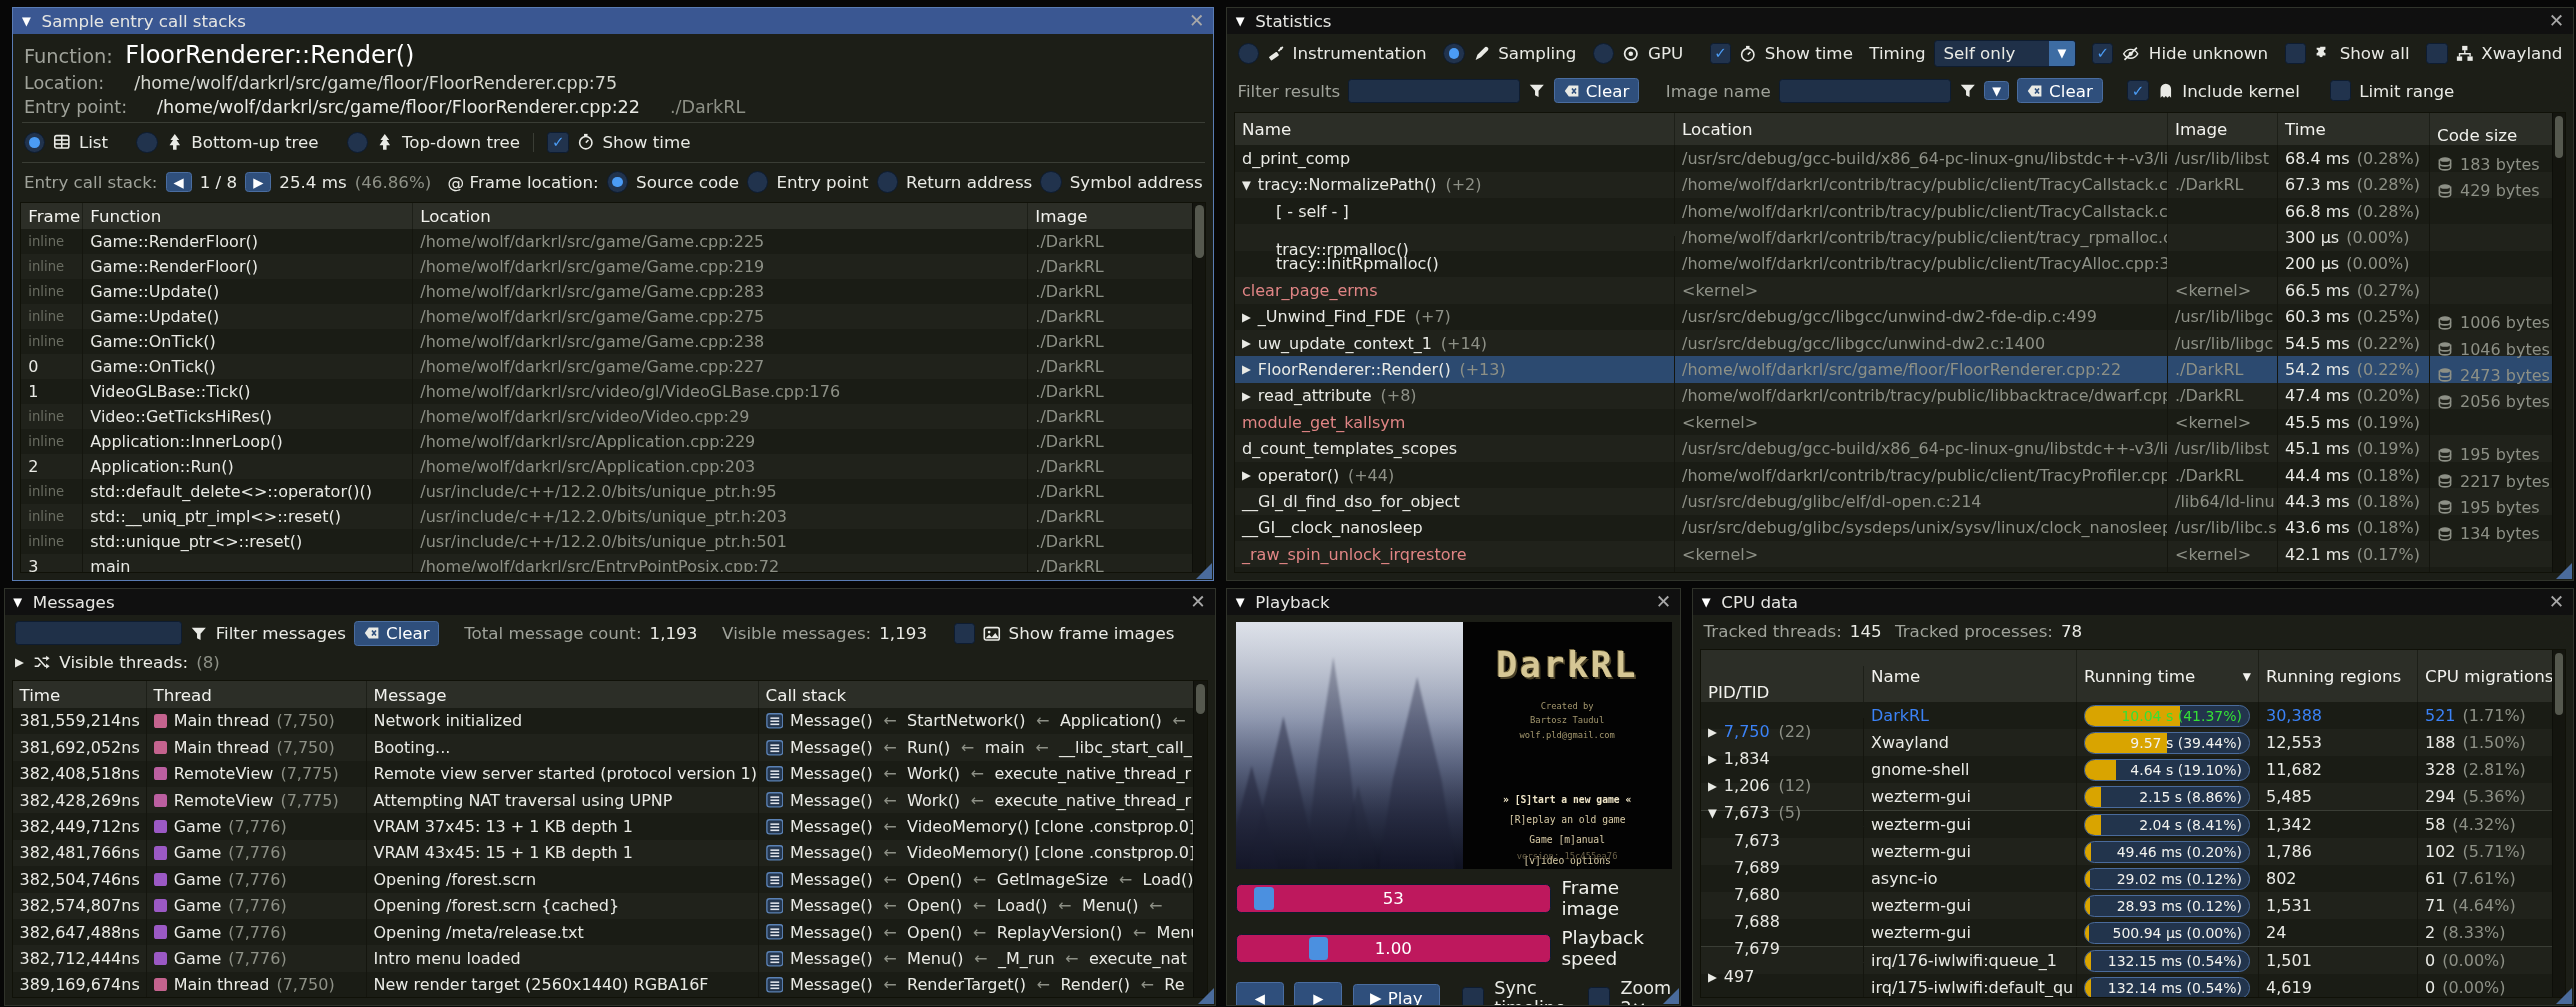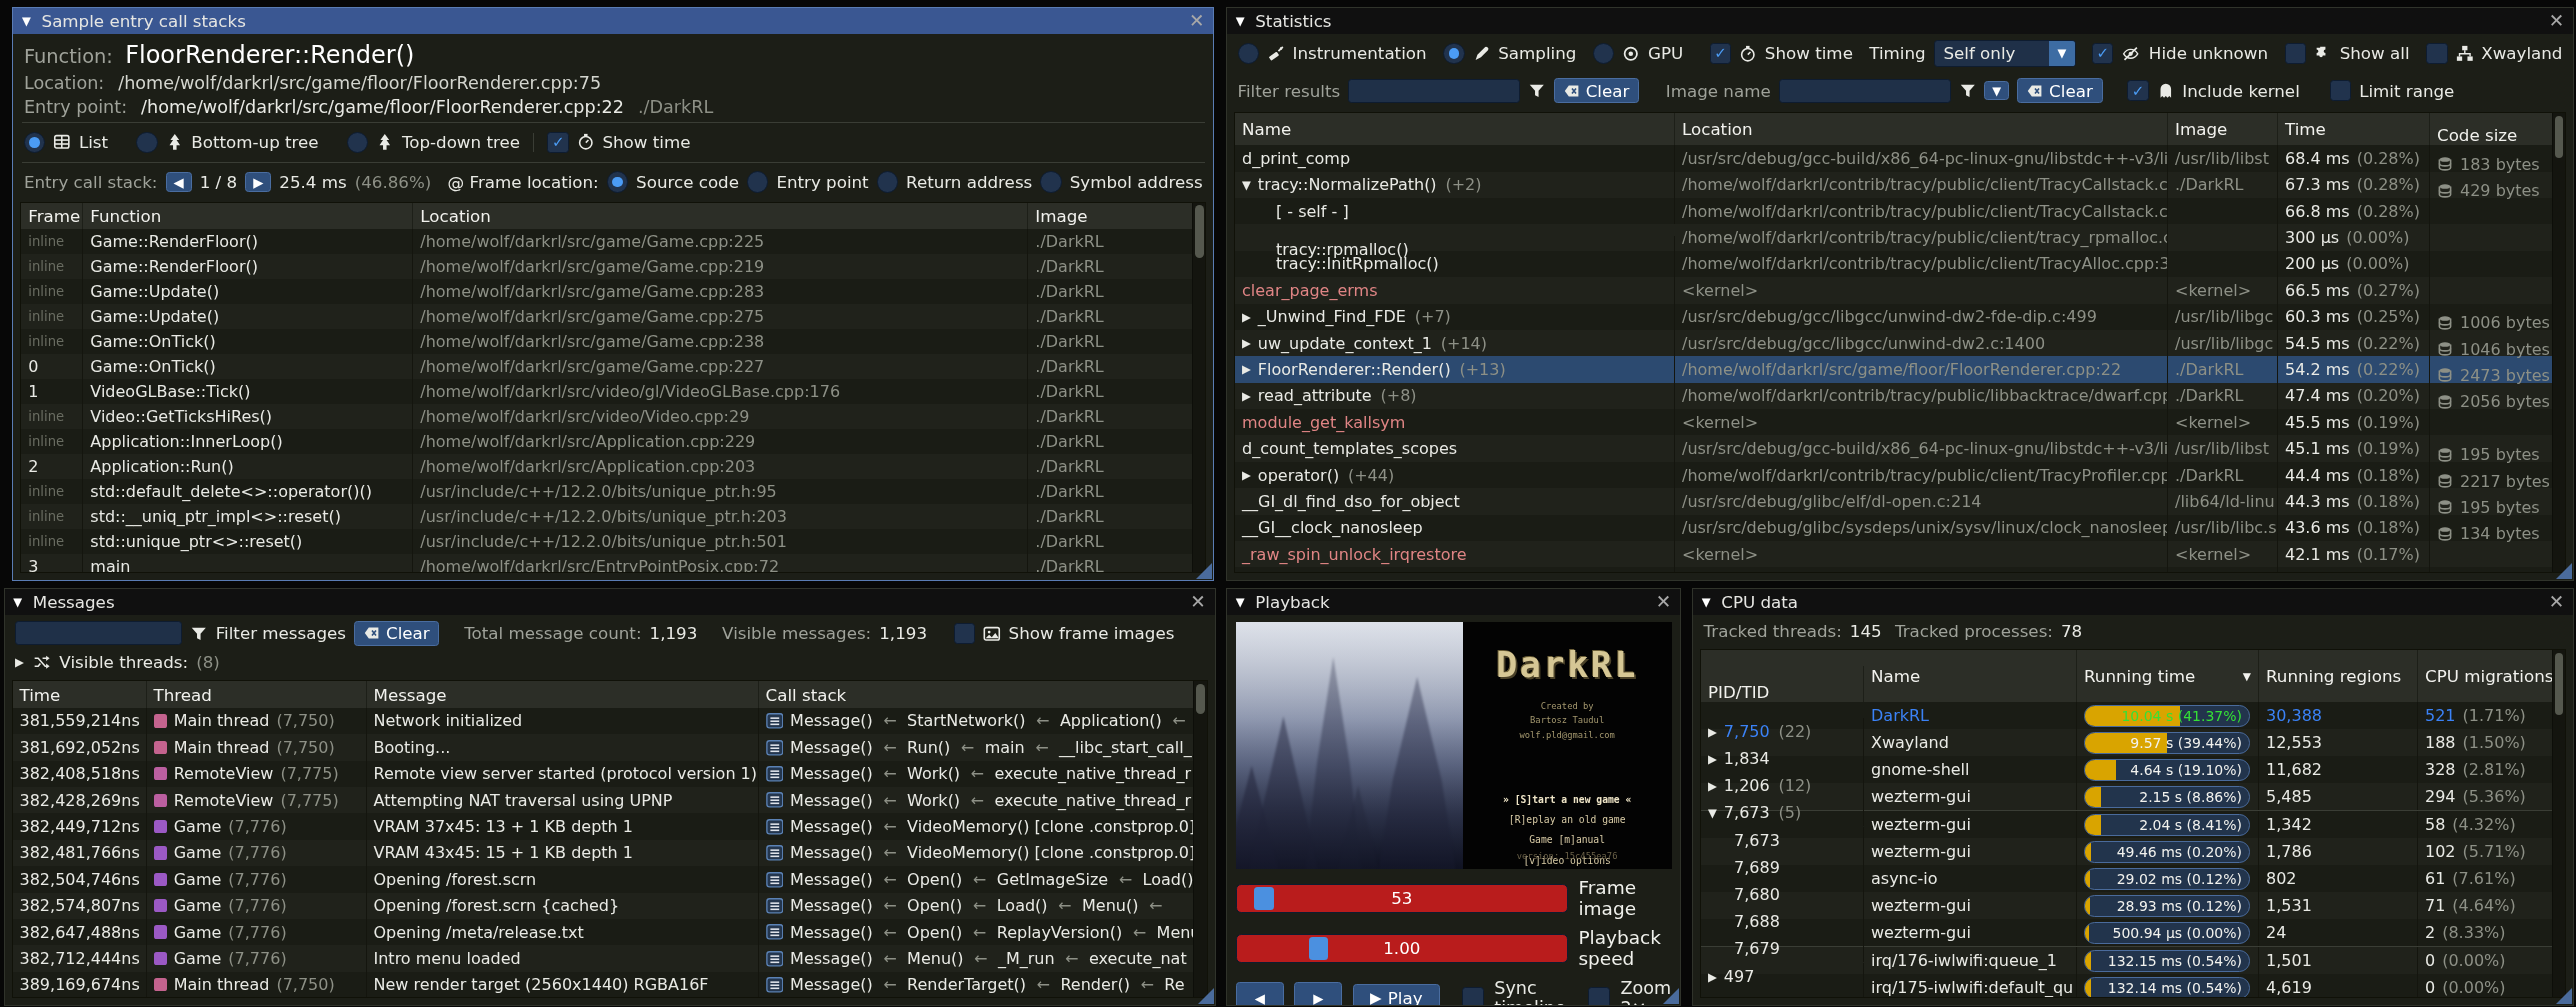--- a/index.html
+++ b/index.html
@@ -54,21 +54,21 @@
   .stack-arrow{color:#8d9086;margin:0 3.5px;}
   .bar{width:164px;height:20px;border:0.9px solid #4a6b9c;border-radius:10.6px;background:#22344c;position:relative;overflow:hidden;flex:0 0 auto;}
   .bar-fill{position:absolute;left:0;top:0;bottom:0;background:#d9a400;}
   .bar-text{position:absolute;right:7px;top:0;bottom:0;display:flex;align-items:center;font-size:14px;color:#f2f2ee;}
   .bar-text.green{color:#35e035;}
   
   .p1-body{padding-top:3.5px;}
   .fn-row{display:flex;align-items:baseline;gap:12.3px;padding:3.5px 10.6px 1.8px;}
   .fn-lbl{color:#9fa29a;font-size:19.4px;}
   .fn-name{color:#ffffff;font-size:24px;}
-  .info-row{display:flex;align-items:baseline;gap:14px;padding:1.8px 10.6px;font-size:17.6px;}
+  .info-row{display:flex;align-items:baseline;gap:30px;padding:1.8px 10.6px;font-size:17.6px;}
   .path{color:#d4d6cf;}
   
   .pb-body{padding:7px 8.8px;}
   .pb-screen{width:436px;height:247px;display:flex;overflow:hidden;flex:0 0 auto;background:#000;}
   .scene-left{width:52%;height:100%;position:relative;overflow:hidden;
      background:linear-gradient(180deg,#d9dde5 0%,#b6bcca 18%,#8d96ad 38%,#5f6a8a 58%,#323a57 78%,#161a2e 100%);}
   .trees{position:absolute;inset:0;filter:blur(1.3px);}
   .tree{position:absolute;background:#232741;opacity:.62;}
   .t1{left:4%;bottom:-8%;width:34%;height:70%;clip-path:polygon(50% 0,78% 55%,100% 100%,0 100%,22% 55%);}
   .t2{left:28%;bottom:-10%;width:30%;height:96%;clip-path:polygon(50% 0,74% 45%,95% 100%,5% 100%,26% 45%);opacity:.5;}
@@ -76,21 +76,21 @@
   .t4{left:-6%;bottom:-4%;width:26%;height:46%;clip-path:polygon(50% 0,100% 100%,0 100%);opacity:.7;}
   .t5{left:44%;bottom:-4%;width:20%;height:38%;clip-path:polygon(50% 0,100% 100%,0 100%);opacity:.45;}
   .scene-fog{position:absolute;inset:0;background:linear-gradient(180deg,rgba(226,230,238,.45) 0%,rgba(160,168,190,.18) 40%,rgba(10,12,24,.55) 100%);}
   .scene-right{width:48%;height:100%;background:#030303;display:flex;flex-direction:column;align-items:center;position:relative;font-family:"DejaVu Sans Mono","Liberation Mono",monospace;}
   .darkrl-logo{margin-top:23px;font-size:35px;font-weight:bold;letter-spacing:2.6px;color:#d6c795;text-shadow:1.8px 1.8px 0 #4a4128,-0.9px -0.9px 0 #6e6138;}
   .credits{margin-top:14px;font-size:8.8px;line-height:1.6;color:#a3976e;text-align:center;}
   .menu{margin-top:48px;font-size:9.7px;line-height:2.1;color:#d8cba6;text-align:center;}
   .menu .first{color:#f0e6c8;font-weight:bold;}
   .version{position:absolute;bottom:8.8px;font-size:8.8px;color:#6a6148;}
   .slider-row{display:flex;align-items:center;gap:10.6px;margin-top:8px;}
-  .slider{position:relative;width:313px;height:26.4px;background:#b91c1c;border:0.9px solid #0e1c30;border-radius:5.3px;flex:0 0 auto;padding-left:17px;}
+  .slider{position:relative;width:313px;height:26.4px;background:#be185d;border:0.9px solid #0e1c30;border-radius:5.3px;flex:0 0 auto;}
   .slider .handle{position:absolute;top:1.8px;bottom:1.8px;width:19.4px;background:#4b90e0;border-radius:3.5px;}
   .slider .sval{position:absolute;inset:0;display:flex;align-items:center;justify-content:center;font-size:16.7px;color:#fff;}
   .slider-lbl{font-size:18.5px;color:#f0f1ec;}
   .pb-buttons{display:flex;align-items:center;gap:10.6px;margin-top:8.8px;font-size:17.6px;}
   .arrow-btn{width:32px;height:27px;justify-content:center;}
 </style>
 </head>
 <body>
 
 <div id="root">

